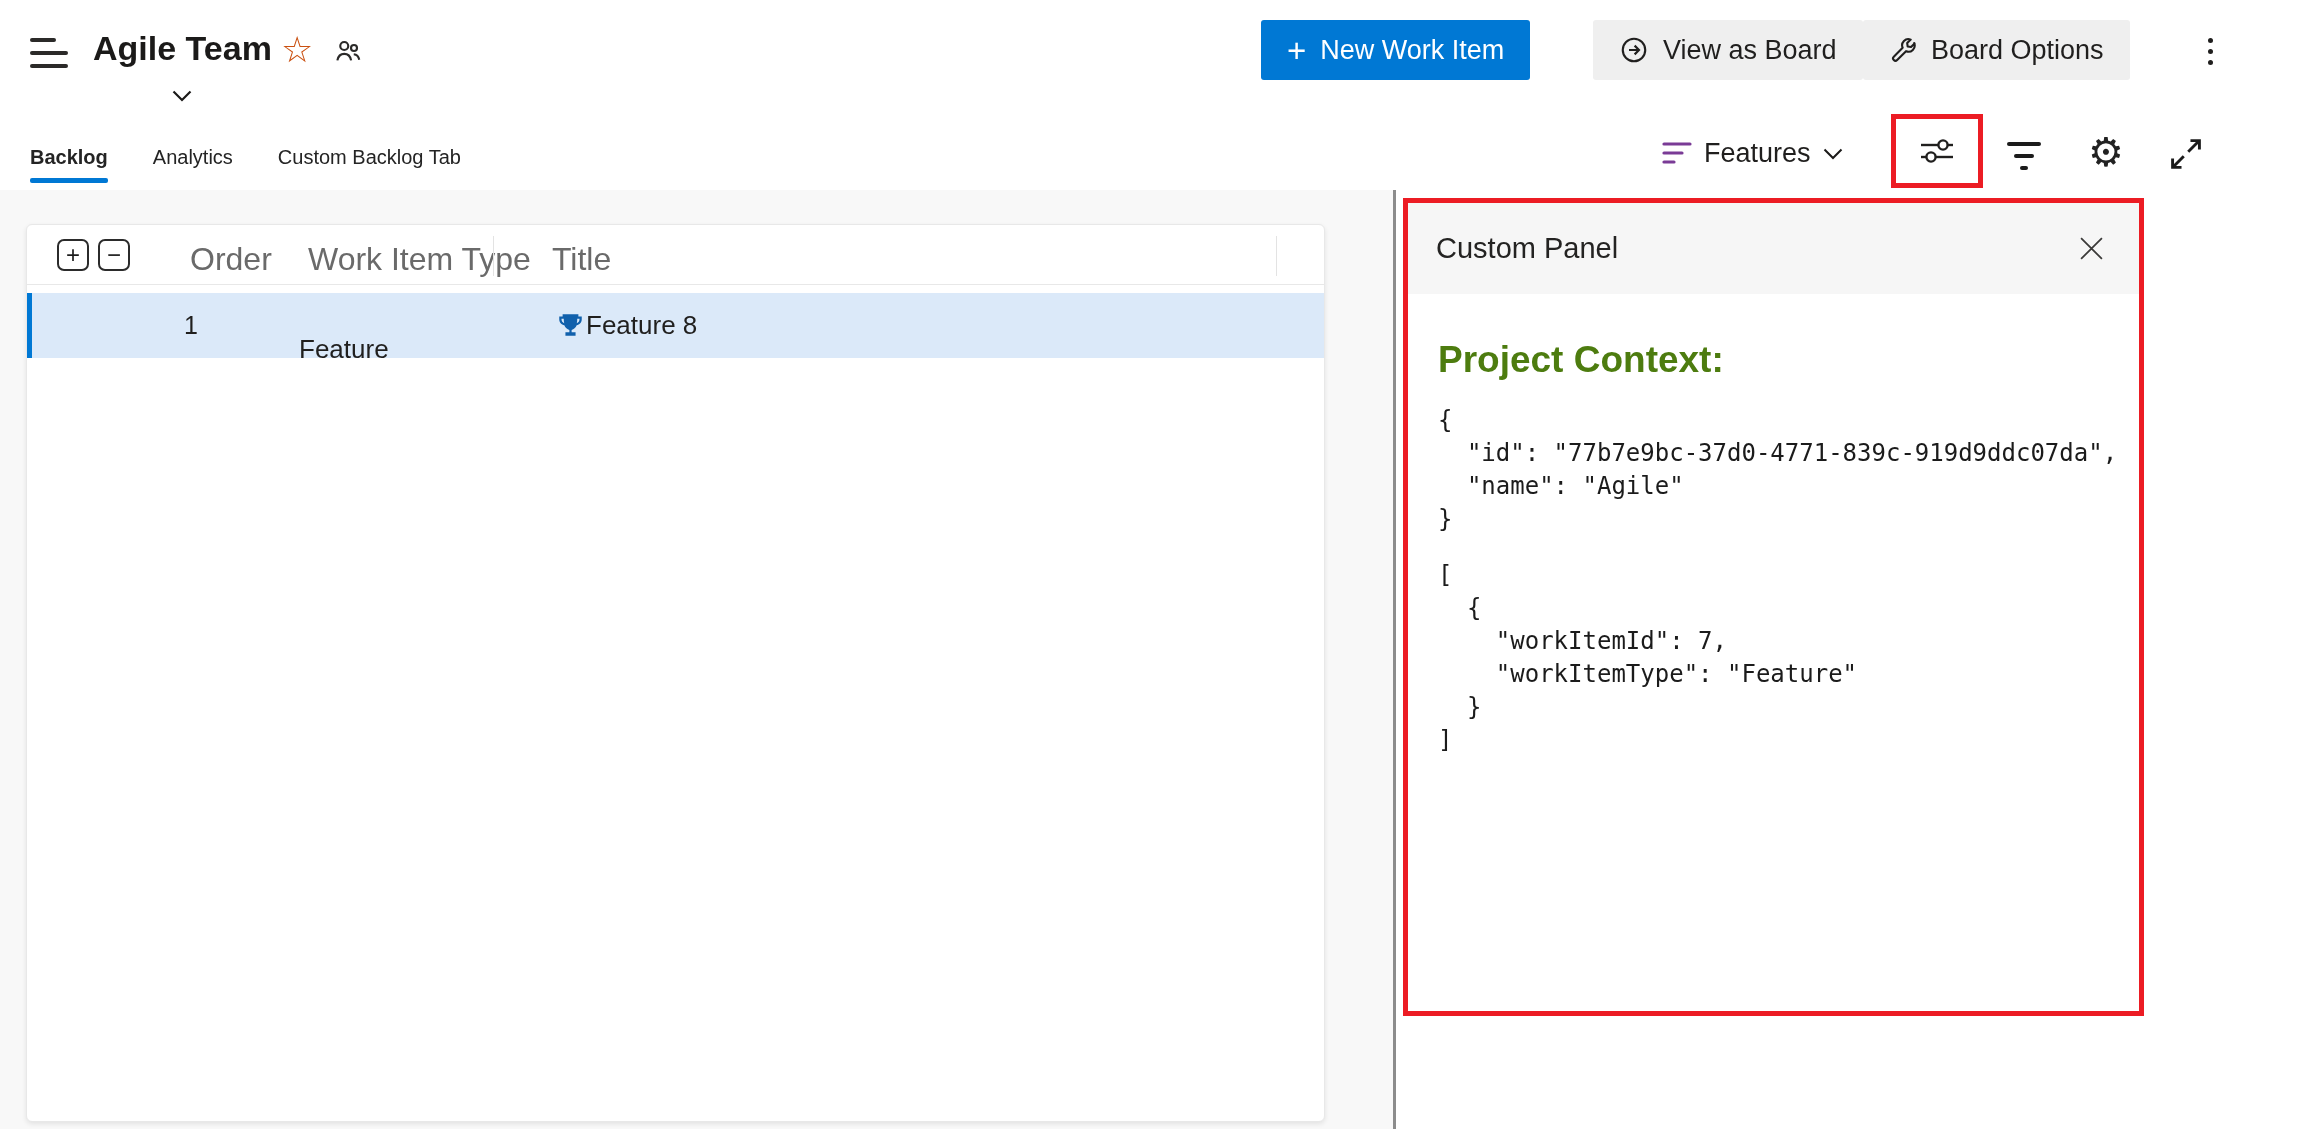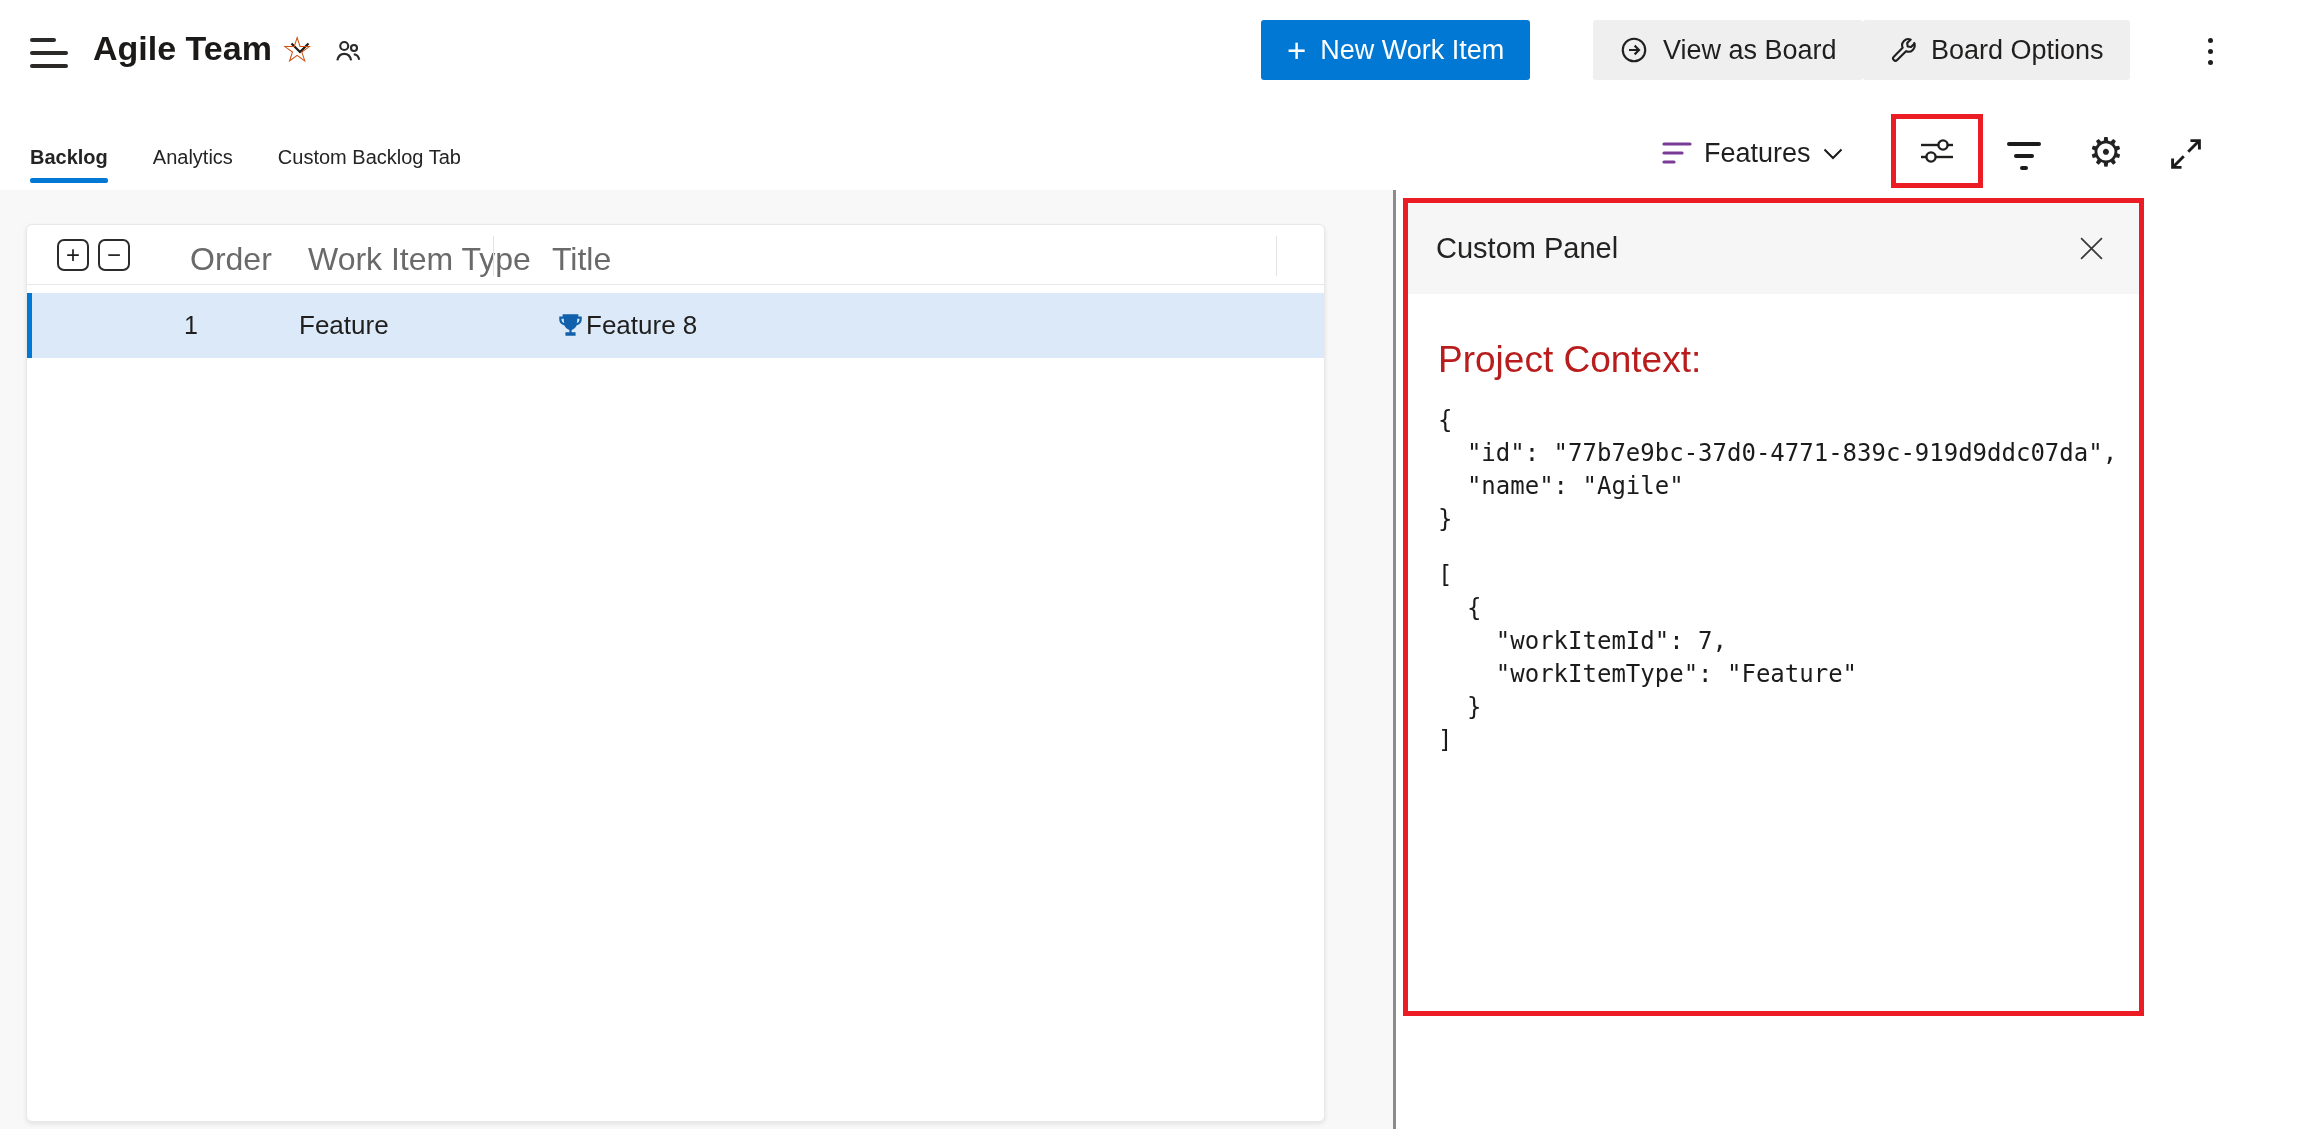--- a/index.html
+++ b/index.html
@@ -22,21 +22,21 @@
   body{font-family:"Liberation Sans","DejaVu Sans",sans-serif;color:var(--text-primary);}
   .app{position:relative;width:2299px;height:1129px;background:#fff;overflow:hidden;}
 
   
   .hamburger{position:absolute;left:30px;top:38px;width:38px;height:30px;display:flex;flex-direction:column;justify-content:space-between;cursor:pointer;}
   .hamburger span{display:block;height:4px;border-radius:2px;background:#2b2a29;}
   .hamburger span:nth-child(1){width:26px;}
   .hamburger span:nth-child(2){width:38px;}
   .hamburger span:nth-child(3){width:38px;}
 
-  .team-title{position:absolute;left:93px;top:24px;display:flex;align-items:center;gap:18px;cursor:pointer;}
+  .team-title{position:absolute;left:93px;top:24px;display:flex;align-items:center;gap:18px;cursor:pointer;flex-direction:column;}
   .team-title .name{font-size:34px;font-weight:600;line-height:48px;color:#1b1a19;}
   .icon-svg{display:block;}
 
   .star{position:absolute;left:281px;top:28px;font-size:36px;line-height:44px;color:var(--star-orange);cursor:pointer;}
   .people{position:absolute;left:332px;top:36px;cursor:pointer;}
 
   .actions .btn{position:absolute;top:20px;height:60px;display:flex;align-items:center;gap:14px;padding:0 26px;border:none;border-radius:3px;font-size:27px;font-family:inherit;cursor:pointer;}
   .btn.primary{left:1261px;background:var(--accent);color:#fff;}
   .btn.primary .plus{font-size:33px;font-weight:300;line-height:1;}
   .btn.gray{background:var(--button-gray);color:var(--text-primary);}
@@ -80,31 +80,31 @@
   .col-type{left:281px;}
   .col-title{left:525px;}
   .col-sep{position:absolute;top:11px;width:1px;height:40px;background:#e3e3e3;}
   .sep1{left:466px;}
   .sep2{left:1249px;}
 
   .grid-row{position:absolute;left:0;top:68px;width:100%;height:65px;background:var(--selected-row-bg);cursor:pointer;}
   .grid-row::before{content:"";position:absolute;left:0;top:0;bottom:0;width:5px;background:var(--accent);}
   .cell{position:absolute;top:0;line-height:65px;font-size:26px;color:var(--text-primary);white-space:nowrap;}
   .cell.order{left:157px;font-size:25px;}
-  .cell.type{left:272px;}
+  .cell.type{left:272px;margin-top:24px;}
   .cell.title{left:559px;}
   .trophy{position:absolute;left:530px;top:19px;}
 
   
   .custom-panel{position:absolute;left:1403px;top:198px;width:741px;height:818px;background:#fff;border:5px solid var(--red-highlight);}
   .panel-header{height:91px;background:var(--panel-header-gray);display:flex;align-items:center;justify-content:space-between;padding:0 28px;}
   .panel-title{font-size:29px;color:#242322;}
   .panel-close{width:40px;height:40px;}
   .panel-body{padding:0 30px;}
-  .panel-heading{font-size:37px;font-weight:400;color:#b91c1c;margin:45px 0 0;line-height:42px;}
+  .panel-heading{font-size:37px;font-weight:700;color:#4d7c0f;margin:45px 0 0;line-height:42px;}
   .json-block{font-family:"DejaVu Sans Mono","Liberation Mono",monospace;font-size:24px;line-height:33px;color:#1b1b1b;margin:23px 0 0;white-space:pre;}
 </style>
 </head>
 <body>
 
 <div class="app">
 
   <header>
     <div class="hamburger">
       <span></span>

